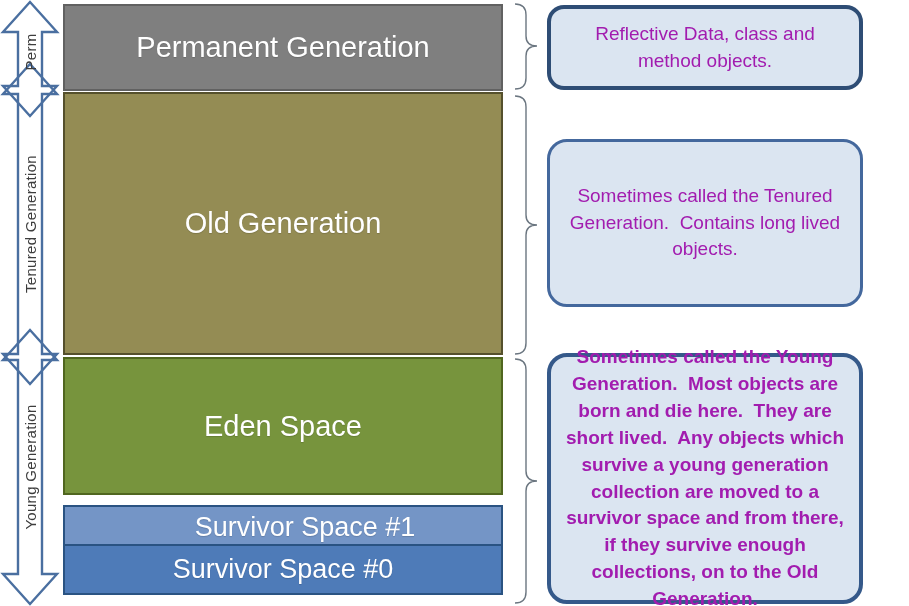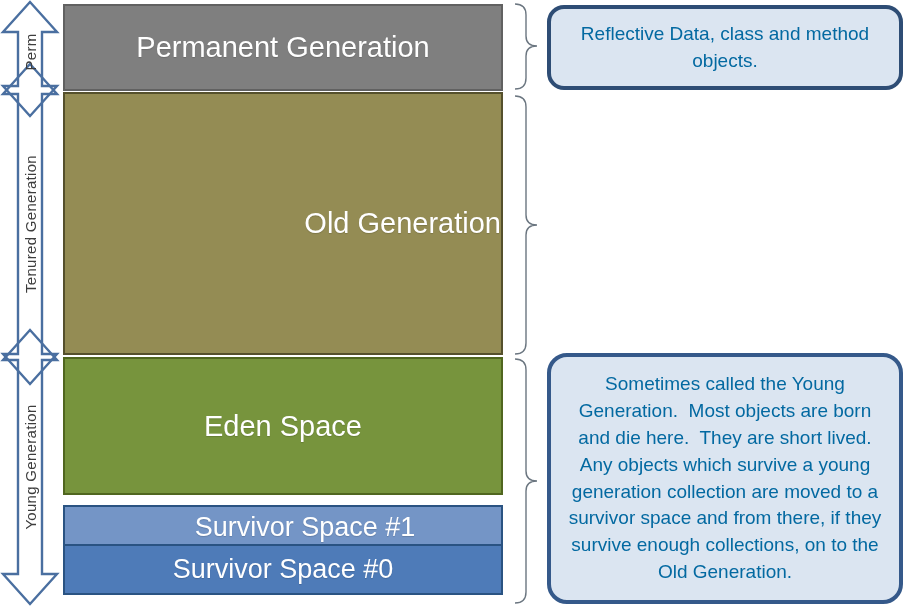--- a/index.html
+++ b/index.html
@@ -15,37 +15,37 @@
     font-size:15px;color:#3d3d3d;letter-spacing:.3px;
   }
   
   .block{
     position:absolute;left:63px;width:440px;box-sizing:border-box;
     display:flex;align-items:center;justify-content:center;
     color:#ffffff;border:2px solid transparent;
   }
   .block span{text-shadow:0 1px 1px rgba(0,0,0,.15);}
   .block-perm{top:4px;height:87px;font-size:29px;}
-  .block-old{top:92px;height:263px;font-size:29px;justify-content:flex-end;}
+  .block-old{top:92px;height:263px;font-size:29px;}
   .block-eden{top:357px;height:138px;font-size:29px;}
   .block-s1{top:505px;height:45px;font-size:27px;}
   .block-s0{top:544px;height:51px;font-size:27px;}
   
   .braces-svg{position:absolute;left:510px;top:0;width:32px;height:606px;}
   
   .callout{
-    position:absolute;left:547px;width:356px;box-sizing:border-box;
+    position:absolute;left:547px;width:316px;box-sizing:border-box;
     background:#dbe5f1;border:3px solid #35598a;border-radius:20px;
     display:flex;align-items:center;justify-content:center;
-    padding:14px 10px;text-align:center;color:#0369a1;
+    padding:14px 10px;text-align:center;color:#a21caf;
     font-size:19px;line-height:1.42;white-space:pre-wrap;
   }
   .callout-1{top:5px;height:85px;border-width:4px;border-color:#2e4d75;border-radius:17px;}
   .callout-2{top:139px;height:168px;border-width:3px;border-color:#44689d;}
-  .callout-3{top:353px;height:251px;border-width:4px;border-color:#35598a;}
+  .callout-3{top:353px;height:251px;border-width:4px;border-color:#35598a;font-weight:bold;}
 </style>
 </head>
 <body>
 
 <div class="canvas">
 
   <svg class="arrows-svg" viewBox="0 0 62 606">
     <g fill="#ffffff" stroke="none">
       <path d="M30,2 L57,32 L42,32 L42,86 L57,86 L30,116 L3,86 L18,86 L18,32 L3,32 Z"></path>
       <path d="M30,64 L57,94 L42,94 L42,354 L57,354 L30,384 L3,354 L18,354 L18,94 L3,94 Z"></path>
@@ -81,17 +81,20 @@
     <g fill="none" stroke="#6b7680" stroke-width="1.4">
       <path d="M5,4 Q16,4 16,15 L16,36 Q16,46 27,46 Q16,46 16,56 L16,78 Q16,89 5,89"></path>
       <path d="M5,96 Q16,96 16,107 L16,215 Q16,225 27,225 Q16,225 16,235 L16,343 Q16,354 5,354"></path>
       <path d="M5,359 Q16,359 16,370 L16,471 Q16,481 27,481 Q16,481 16,491 L16,592 Q16,603 5,603"></path>
     </g>
   </svg>
 
   <div class="callout callout-1">
     <span>Reflective Data, class and method objects.</span>
   </div>
+  <div class="callout callout-2">
+    <span>Sometimes called the Tenured Generation.  Contains long lived objects.</span>
+  </div>
   <div class="callout callout-3">
     <span>Sometimes called the Young Generation.  Most objects are born and die here.  They are short lived.  Any objects which survive a young generation collection are moved to a survivor space and from there, if they survive enough collections, on to the Old Generation.</span>
   </div>
 
 </div>
 
 </body></html>

